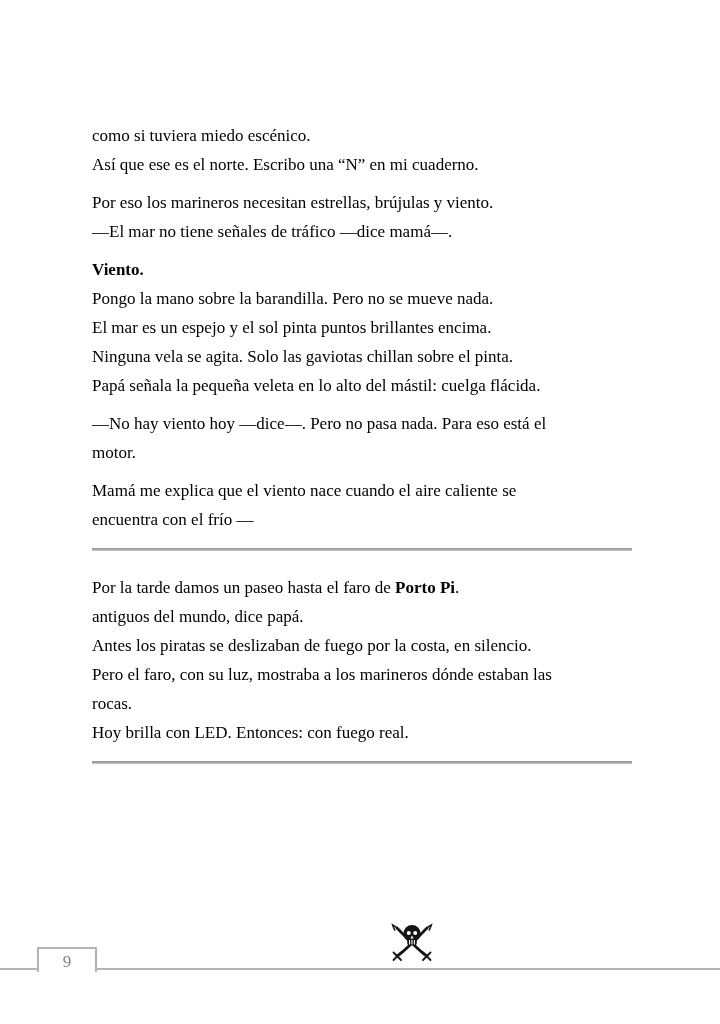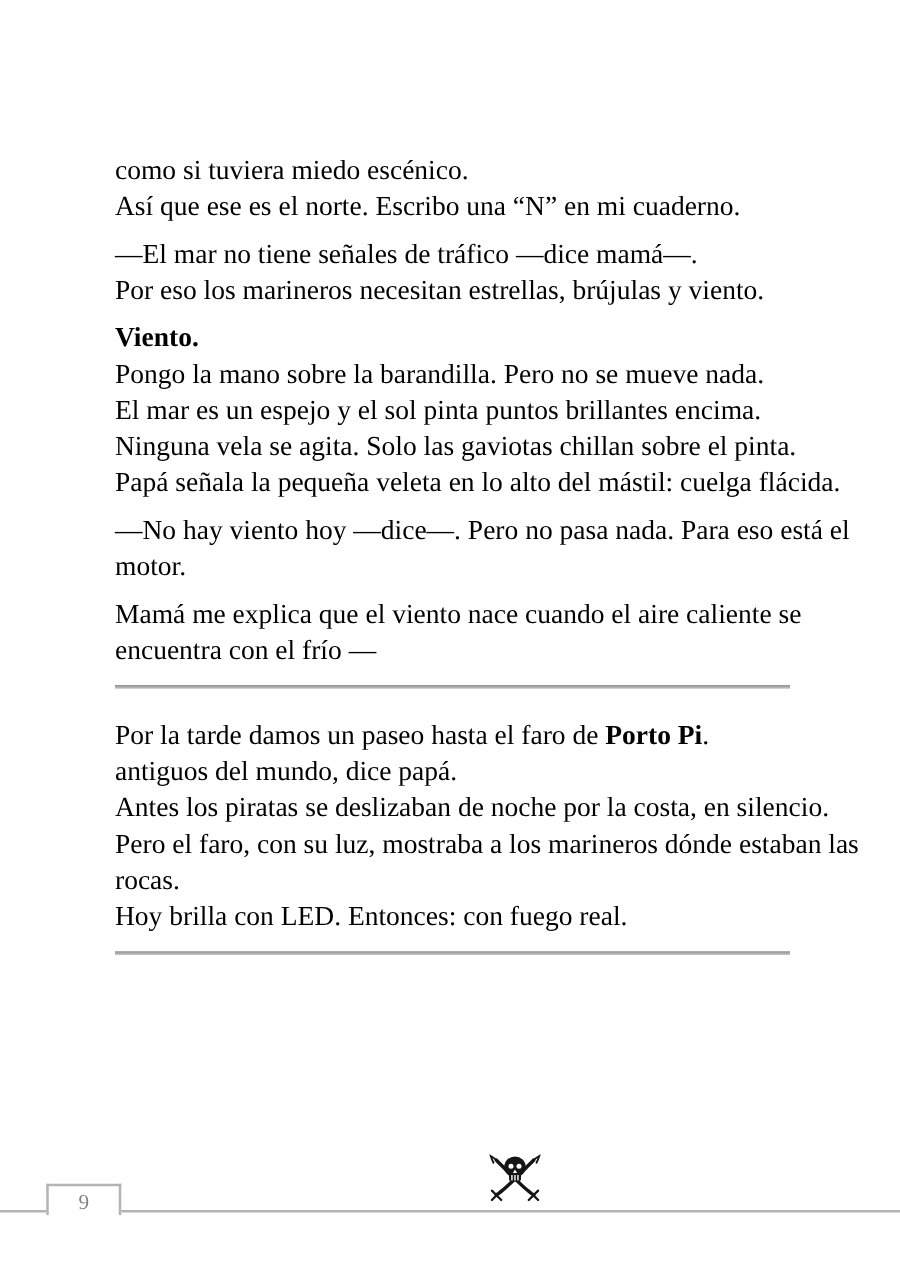--- a/index.html
+++ b/index.html
@@ -13,21 +13,21 @@
     position: relative;
     overflow: hidden;
     font-family: "Liberation Serif", serif;
     color: #000000;
   }
   .text-column {
     position: absolute;
     left: 92px;
     top: 121px;
     width: 540px;
-    font-size: 22px;
+    font-size: 17px;
     line-height: 29px;
   }
   .para {
     margin: 0 0 9px 0;
   }
   .line {
     white-space: nowrap;
   }
   .bold {
     font-weight: bold;
@@ -79,43 +79,43 @@
 </style>
 </head>
 <body>
 
 <div class="text-column" id="text-column">
     <div class="para">
       <div class="line"><span>como si tuviera miedo escénico.</span></div>
       <div class="line"><span>Así que ese es el norte. Escribo una “N” en mi cuaderno.</span></div>
     </div>
     <div class="para">
+      <div class="line"><span>Por eso los marineros necesitan estrellas, brújulas y viento.</span></div>
       <div class="line"><span>—El mar no tiene señales de tráfico —dice mamá—.</span></div>
-      <div class="line"><span>Por eso los marineros necesitan estrellas, brújulas y viento.</span></div>
     </div>
     <div class="para">
       <div class="line"><span class="bold">Viento.</span></div>
       <div class="line"><span>Pongo la mano sobre la barandilla. Pero no se mueve nada.</span></div>
       <div class="line"><span>El mar es un espejo y el sol pinta puntos brillantes encima.</span></div>
       <div class="line"><span>Ninguna vela se agita. Solo las gaviotas chillan sobre el pinta.</span></div>
       <div class="line"><span>Papá señala la pequeña veleta en lo alto del mástil: cuelga flácida.</span></div>
     </div>
     <div class="para">
       <div class="line"><span>—No hay viento hoy —dice—. Pero no pasa nada. Para eso está el</span></div>
       <div class="line"><span>motor.</span></div>
     </div>
     <div class="para">
       <div class="line"><span>Mamá me explica que el viento nace cuando el aire caliente se</span></div>
       <div class="line"><span>encuentra con el frío —</span></div>
     </div>
     <div class="rule"></div>
     <div class="para">
       <div class="line"><span>Por la tarde damos un paseo hasta el faro de </span><span class="bold">Porto Pi</span><span>.</span></div>
       <div class="line"><span>antiguos del mundo, dice papá.</span></div>
-      <div class="line"><span>Antes los piratas se deslizaban de noche por la costa, en silencio.</span></div>
+      <div class="line"><span>Antes los piratas se deslizaban de fuego por la costa, en silencio.</span></div>
       <div class="line"><span>Pero el faro, con su luz, mostraba a los marineros dónde estaban las</span></div>
       <div class="line"><span>rocas.</span></div>
       <div class="line"><span>Hoy brilla con LED. Entonces: con fuego real.</span></div>
     </div>
     <div class="rule"></div>
   </div>
 
 <div class="footer-line"></div>
 
 <div class="page-tab">

